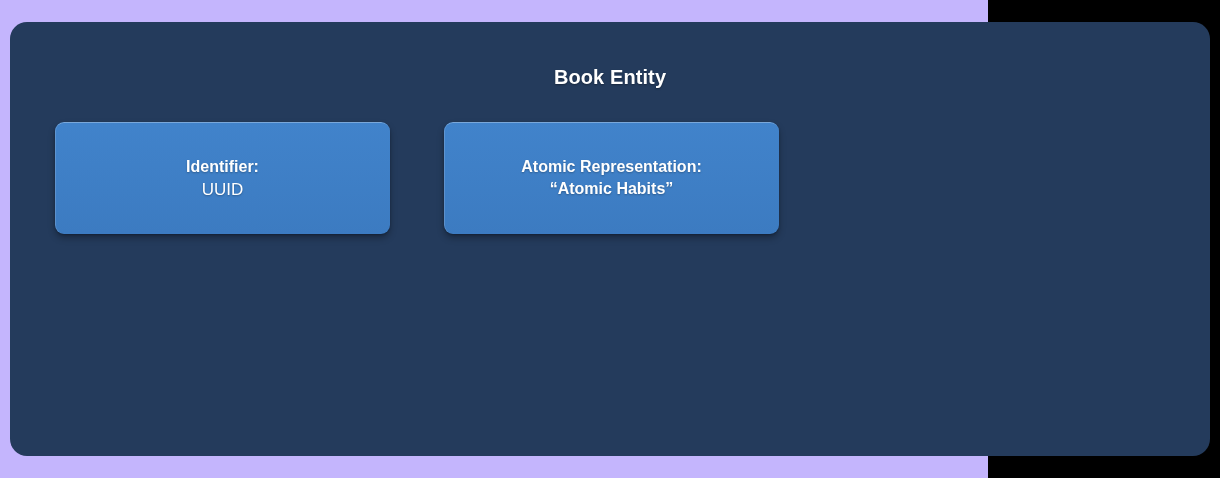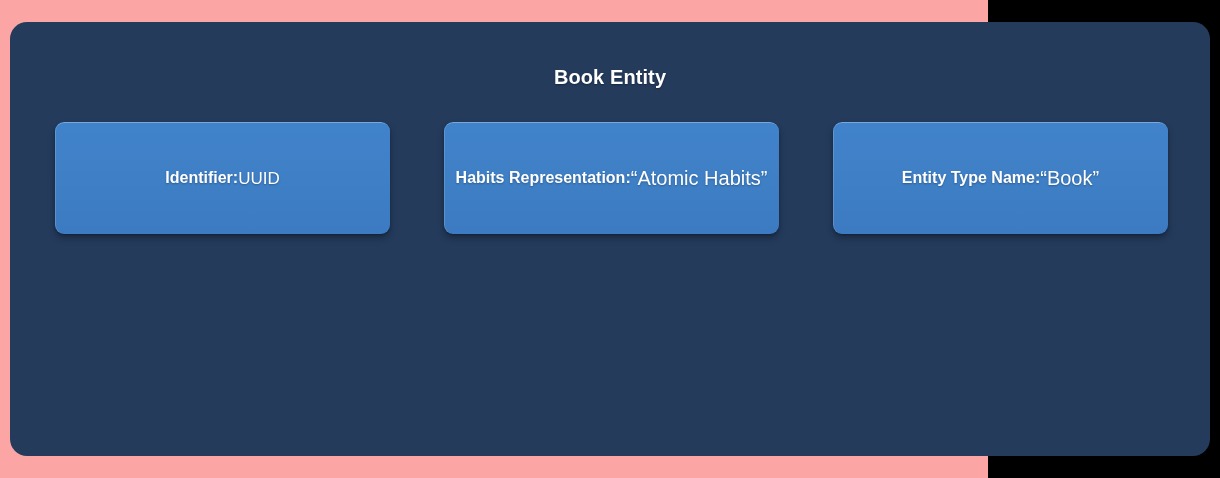--- a/index.html
+++ b/index.html
@@ -12,21 +12,21 @@
     height: 478px;
     overflow: hidden;
     font-family: "Liberation Sans", sans-serif;
     -webkit-font-smoothing: antialiased;
   }
 
   .stage {
     position: relative;
     width: 988px;
     height: 478px;
-    background: #fca5a5;
+    background: #c4b5fd;
   }
 
   .panel {
     position: absolute;
     left: 10px;
     top: 22px;
     width: 1200px;
     height: 434px;
     background: #243B5C;
     border-radius: 17px;
@@ -64,20 +64,21 @@
 
   .card {
     position: relative;
     width: 335px;
     height: 112px;
     background: #3E7FC6;
     background-image: linear-gradient(180deg, #4183CB 0%, #3C7BC1 100%);
     border-radius: 9px;
     box-shadow: 0 4px 7px rgba(0,0,0,0.30), 0 1px 2px rgba(0,0,0,0.22);
     display: flex;
+    flex-direction: column;
     align-items: center;
     justify-content: center;
     box-sizing: border-box;
     padding: 0 10px;
     overflow: hidden;
   }
   .card::before {
     content: "";
     position: absolute;
     left: 0; top: 0; right: 0; bottom: 0;
@@ -104,22 +105,22 @@
 
   .card-value {
     color: #ffffff;
     font-size: 17px;
     font-weight: normal;
     line-height: 23px;
     text-align: right;
     text-shadow: 0 1px 2px rgba(0,0,0,0.28);
   }
   .card-value.strong {
-    font-weight: normal;
-    font-size: 20px;
+    font-weight: bold;
+    font-size: 16px;
     line-height: 22px;
   }
 </style>
 </head>
 <body>
 
 <div class="stage">
   <div class="panel">
 
     <div class="panel-title">Book Entity</div>
@@ -127,27 +128,23 @@
     <div class="card-grid">
 
       <div class="card-row">
 
         <div class="card">
           <div class="card-label">Identifier:</div>
           <div class="card-value">UUID</div>
         </div>
 
         <div class="card">
-          <div class="card-label">Habits Representation:</div>
+          <div class="card-label">Atomic Representation:</div>
           <div class="card-value strong">“Atomic Habits”</div>
         </div>
 
-        <div class="card">
-          <div class="card-label">Entity Type Name:</div>
-          <div class="card-value strong">“Book”</div>
-        </div>
 
       </div>
 
 
     </div>
   </div>
 </div>
 
 </body></html>

